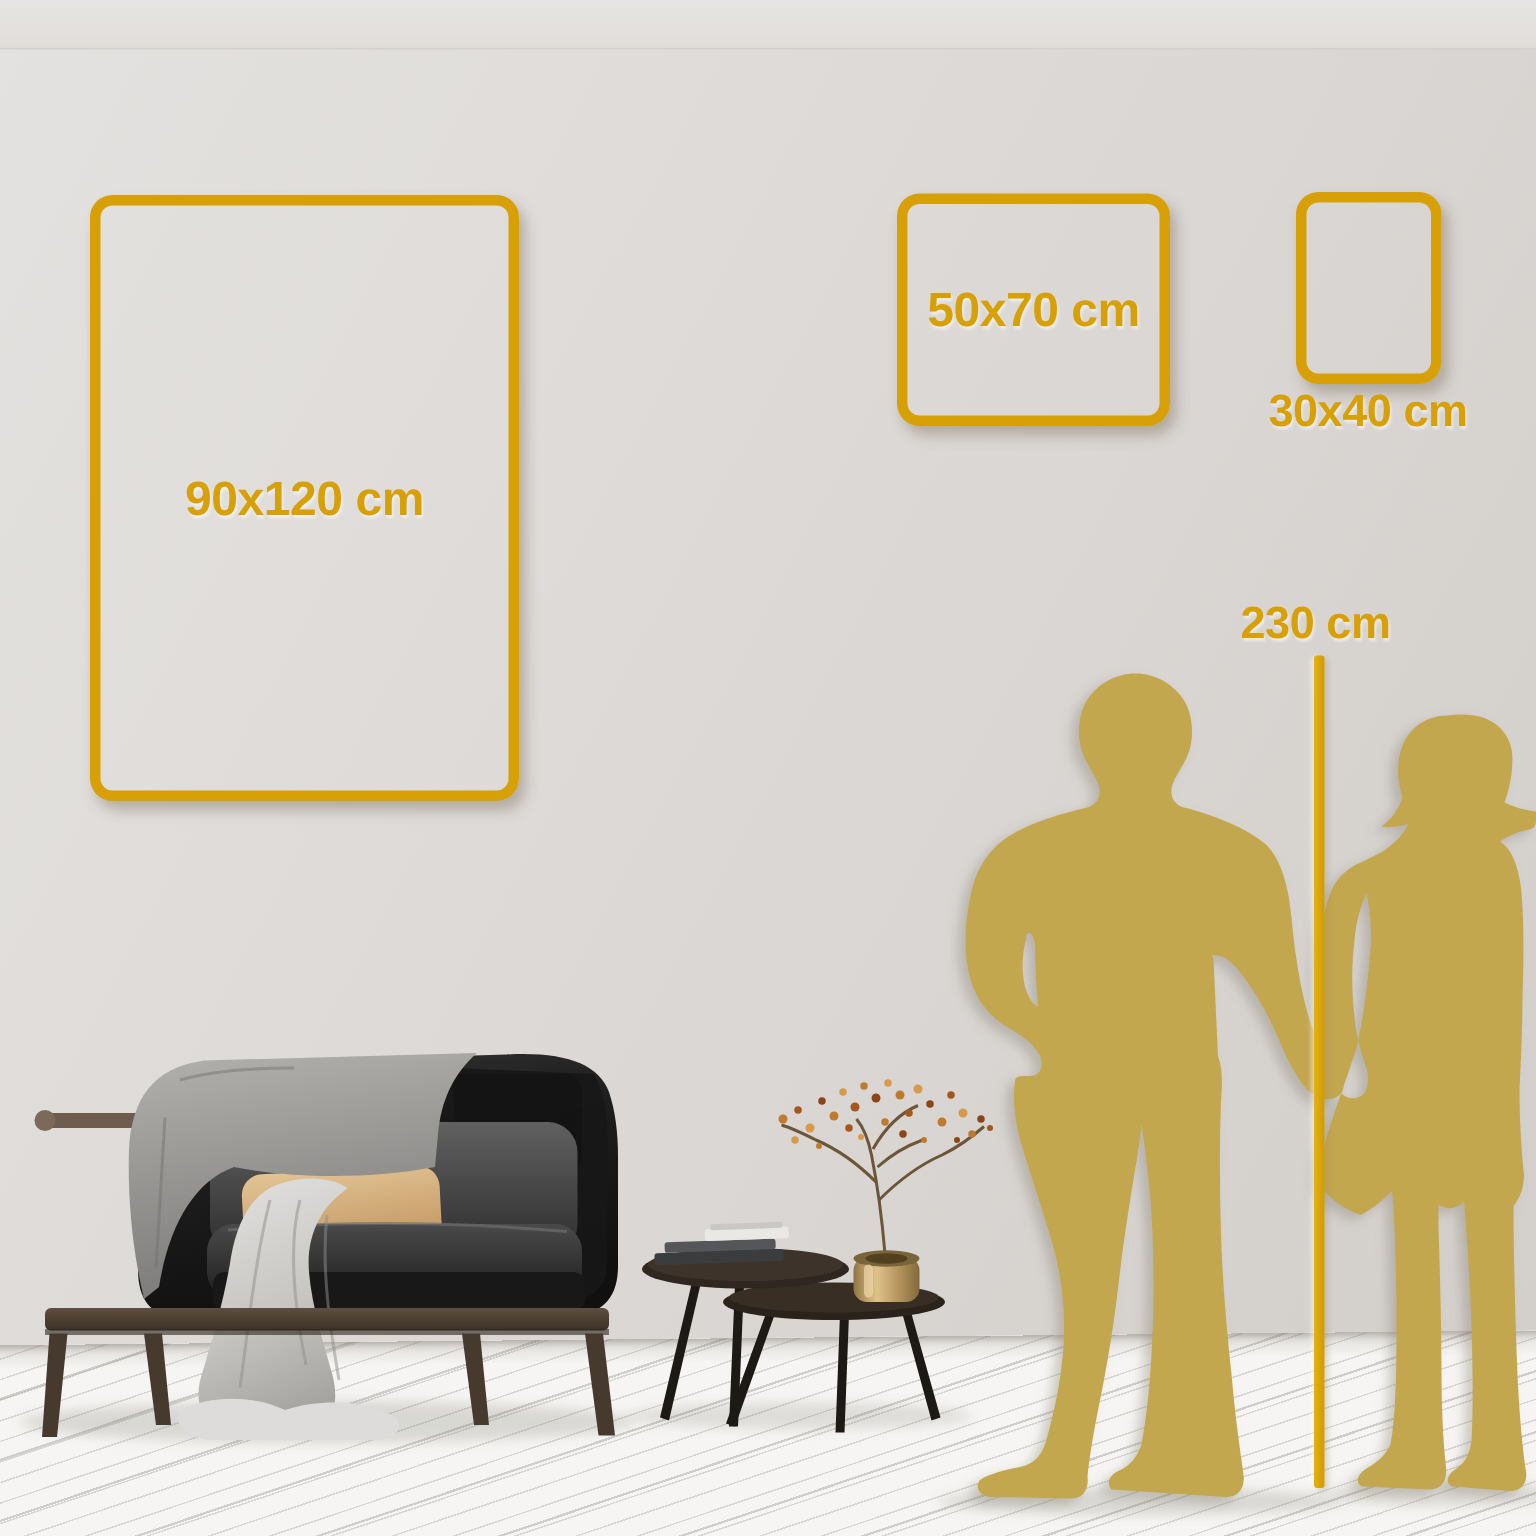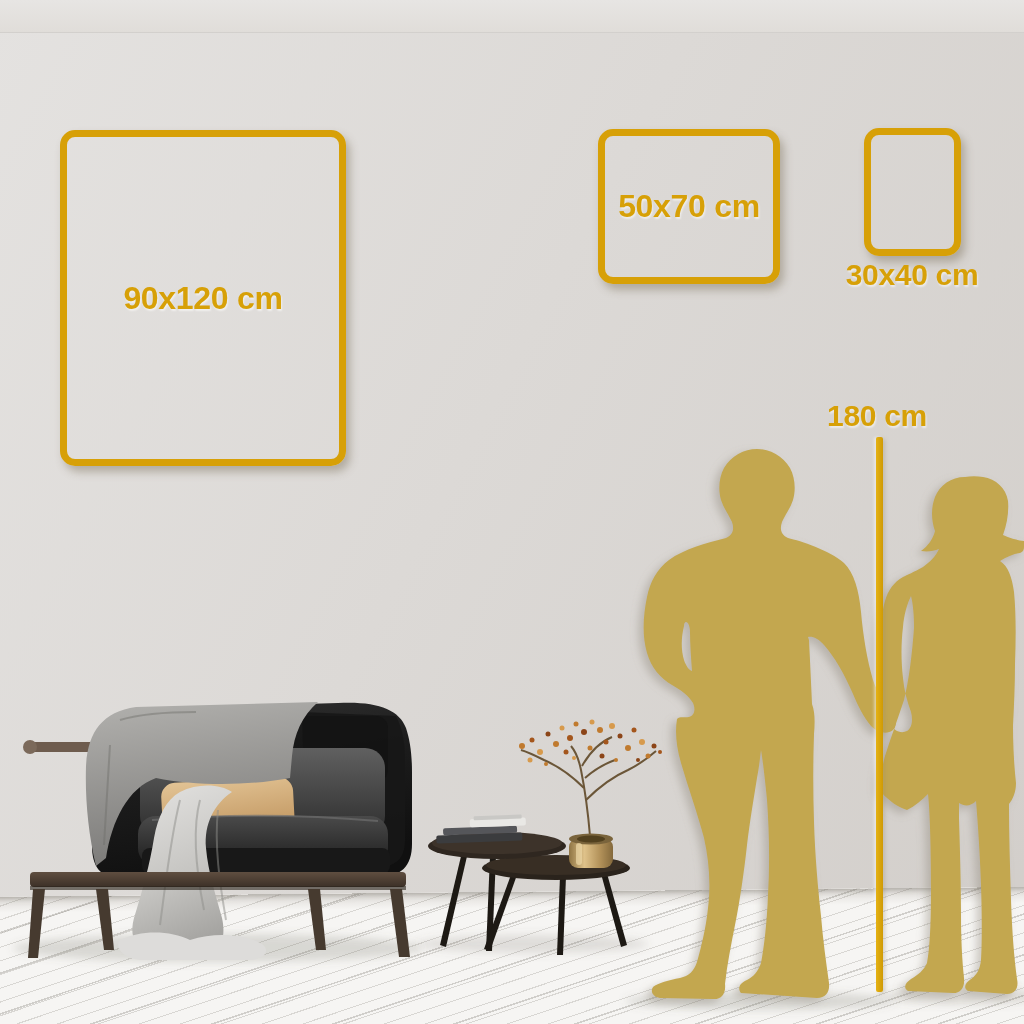--- a/index.html
+++ b/index.html
@@ -33,21 +33,21 @@
     position:absolute;box-sizing:border-box;
     border:7px solid var(--gold);border-radius:15px;
     box-shadow:4px 6px 9px rgba(125,114,92,0.45);
     display:flex;align-items:center;justify-content:center;
   }
   .frame-label,.float-label{
     color:var(--gold);font-weight:bold;font-size:32px;letter-spacing:-0.3px;
     text-shadow:1px 2px 2px rgba(255,255,255,0.55);white-space:nowrap;
   }
   .float-label{position:absolute;font-size:30px;text-align:center;}
-  .f-90x120{left:60px;top:130px;width:286px;height:336px;text-align:center;}
+  .f-90x120{left:60px;top:130px;width:286px;height:404px;text-align:center;}
   .f-60x80{left:375px;top:127px;width:182px;height:243px;}
   .f-50x70{left:598px;top:129px;width:182px;height:155px;}
   .f-30x40{left:864px;top:128px;width:97px;height:128px;}
   .l-30x40{left:812px;top:258px;width:200px;}
   .l-180{left:800px;top:399px;width:154px;}
   .height-line{
     position:absolute;left:876px;top:437px;width:7px;height:555px;border-radius:2px;
     background:linear-gradient(to right,#e5b214,#cf9a04);
     box-shadow:-2px 0 3px rgba(255,255,255,0.5),2px 2px 4px rgba(150,138,110,0.35);
   }
@@ -251,16 +251,16 @@
 
   <div class="frame f-90x120">
     <span class="frame-label">90x120 cm</span>
   </div>
   <div class="frame f-50x70">
     <span class="frame-label">50x70 cm</span>
   </div>
   <div class="frame f-30x40"></div>
   <div class="float-label l-30x40">30x40 cm</div>
 
-  <div class="float-label l-180">180 cm</div>
+  <div class="float-label l-180">230 cm</div>
   <div class="height-line"></div>
 
 </div>
 
 </body></html>

